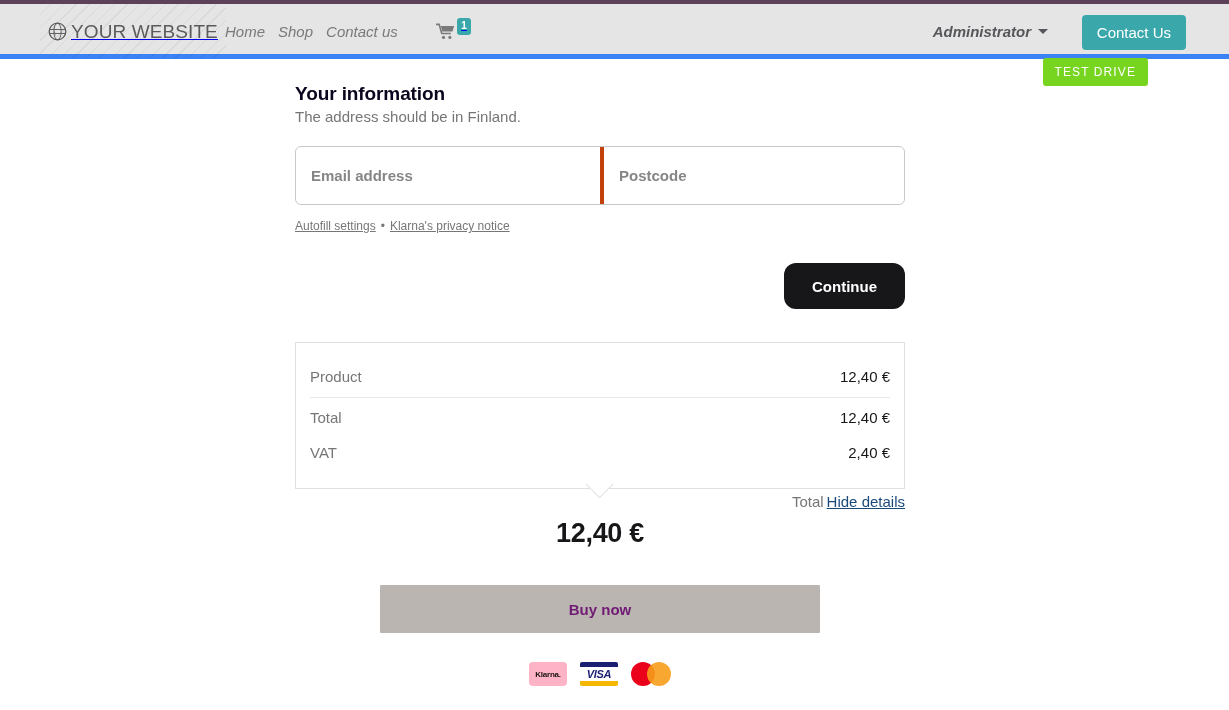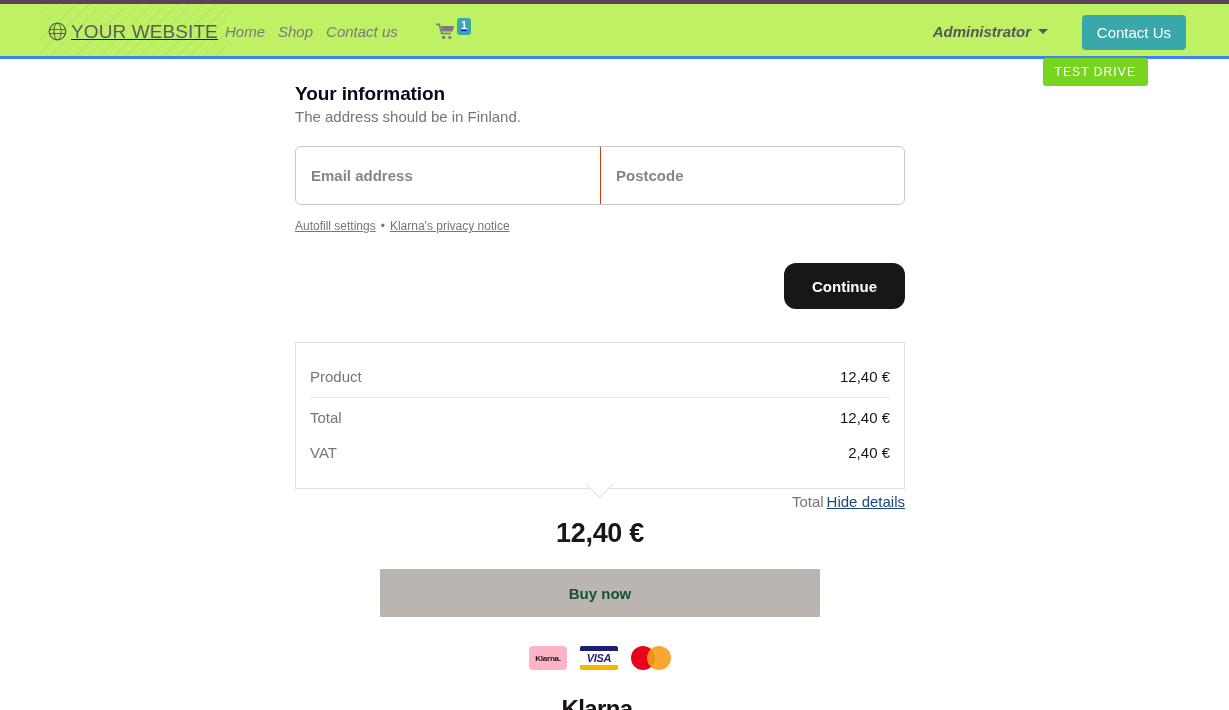--- a/index.html
+++ b/index.html
@@ -25,22 +25,22 @@
     height: 4px;
     background: #5d4159;
   }
 
   
   .site-header {
     position: absolute;
     top: 4px; left: 0;
     width: 1229px;
     height: 55px;
-    background: #bef264;
-    border-bottom: 3px solid #3b82f6;
+    background: #e5e5e5;
+    border-bottom: 5px solid #3b82f6;
   }
 
   .brand {
     position: absolute;
     left: 40px;
     top: 0;
     height: 55px;
     display: flex;
     align-items: center;
     gap: 4px;
@@ -189,21 +189,21 @@
     border: none;
     outline: none;
     font-family: inherit;
     font-size: 15px;
     color: #17171a;
     padding: 0 15px;
     background: transparent;
     font-weight: bold;
   }
   .field::placeholder { color: #868686; opacity: 1; }
-  .field + .field { border-left: 1px solid #c2410c; }
+  .field + .field { border-left: 4px solid #c2410c; }
 
   .legal-links {
     margin-top: 14px;
     font-size: 12px;
     color: #767676;
     display: flex;
     align-items: center;
     gap: 5px;
   }
   .legal-links a {
@@ -292,23 +292,23 @@
     font-weight: bold;
     color: #17171a;
     margin-top: 8px;
     letter-spacing: -.3px;
   }
 
   .buy-btn {
     display: block;
     width: 440px;
     height: 48px;
-    margin: 20px auto 0 auto;
+    margin: 36px auto 0 auto;
     background: #bab5b1;
-    color: #14532d;
+    color: #701a75;
     border: none;
     font-family: inherit;
     font-size: 15px;
     font-weight: bold;
     cursor: default;
     border-radius: 1px;
   }
 
   
   .pay-icons {

